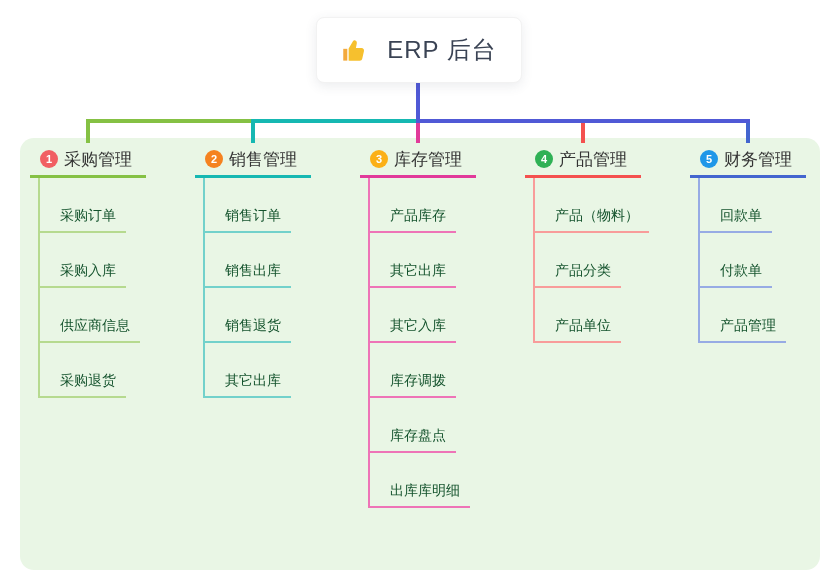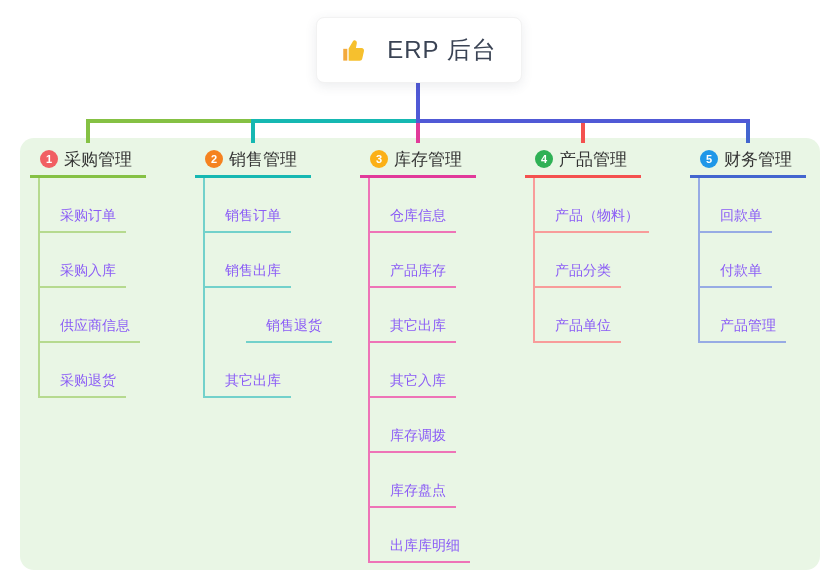--- a/index.html
+++ b/index.html
@@ -33,21 +33,21 @@
   }
   .badge{
     width:18px;height:18px;border-radius:50%;flex:0 0 18px;
     display:inline-flex;align-items:center;justify-content:center;
     color:#ffffff;font-size:11px;font-weight:bold;line-height:1;
   }
   .children{margin-left:8px;border-left:2px solid;}
   .child-row{height:55px;display:flex;align-items:flex-end;}
   .child-label{
     display:inline-block;padding:0 10px 6px 20px;border-bottom:2px solid;
-    font-size:14px;color:#8b5cf6;white-space:nowrap;
+    font-size:14px;color:#14532d;white-space:nowrap;
   }
 </style>
 </head>
 <body>
 
 <div id="stage">
 
   <div class="panel" style="background: rgb(233, 246, 229);"></div>
 
   <div id="connectors">
@@ -94,33 +94,30 @@
           <div class="badge" style="background: rgb(245, 130, 32);">2</div>
           <span>销售管理</span>
         </div><div class="children" style="border-left-color: rgb(114, 209, 203);">
           <div class="child-row">
             <span class="child-label" style="border-bottom-color: rgb(114, 209, 203);">销售订单</span>
           </div>
           <div class="child-row">
             <span class="child-label" style="border-bottom-color: rgb(114, 209, 203);">销售出库</span>
           </div>
           <div class="child-row">
-            <span class="child-label" style="border-bottom-color: rgb(114, 209, 203); margin-left: 41px;">销售退货</span>
+            <span class="child-label" style="border-bottom-color: rgb(114, 209, 203);">销售退货</span>
           </div>
           <div class="child-row">
             <span class="child-label" style="border-bottom-color: rgb(114, 209, 203);">其它出库</span>
           </div>
         </div></div>
       <div class="branch" style="left: 360px;"><div class="branch-header" style="border-bottom-color: rgb(225, 58, 154);">
           <div class="badge" style="background: rgb(251, 176, 23);">3</div>
           <span>库存管理</span>
         </div><div class="children" style="border-left-color: rgb(238, 116, 183);">
-          <div class="child-row">
-            <span class="child-label" style="border-bottom-color: rgb(238, 116, 183);">仓库信息</span>
-          </div>
           <div class="child-row">
             <span class="child-label" style="border-bottom-color: rgb(238, 116, 183);">产品库存</span>
           </div>
           <div class="child-row">
             <span class="child-label" style="border-bottom-color: rgb(238, 116, 183);">其它出库</span>
           </div>
           <div class="child-row">
             <span class="child-label" style="border-bottom-color: rgb(238, 116, 183);">其它入库</span>
           </div>
           <div class="child-row">

